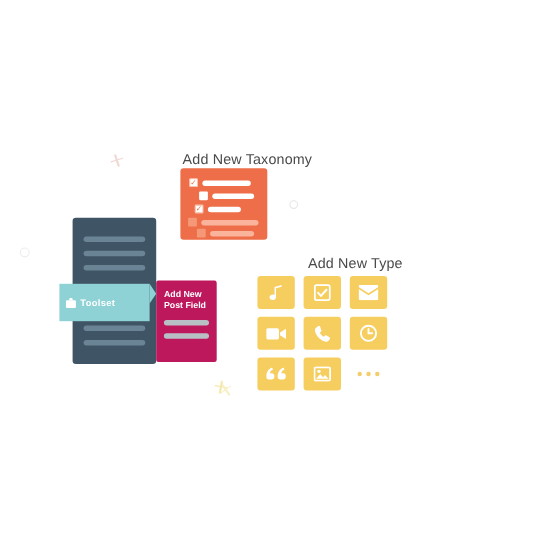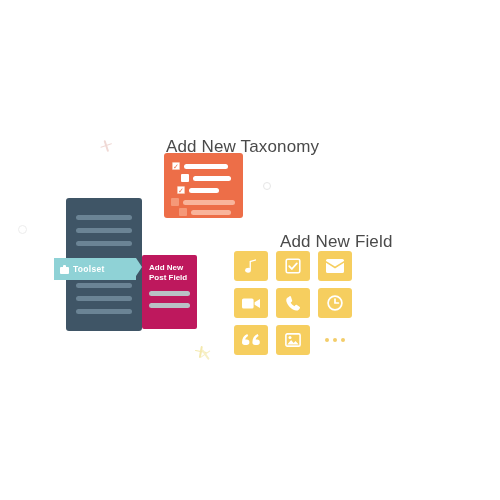--- a/index.html
+++ b/index.html
@@ -9,42 +9,42 @@
     font-family:"Liberation Sans", sans-serif;
     overflow:hidden;
     position:relative;
   }
   #stage{position:absolute;inset:0;}
 
   
   .label{
     position:absolute;
     color:#4a4a4a;
-    font-size:17px;
+    font-size:13px;
     letter-spacing:.15px;
     white-space:nowrap;
   }
   #lbl-taxonomy{left:166px;top:137px;}
   #lbl-field{left:280px;top:232px;}
 
   
   #sidebar{
     position:absolute;left:66px;top:198px;width:76px;height:133px;
     background:#3f5566;border-radius:3px;
   }
   .side-bar-row{
     position:absolute;left:10px;width:56px;height:5px;
     background:#6b8495;border-radius:2.5px;
   }
   #sb1{top:17px;} #sb2{top:30px;} #sb3{top:43px;}
   #sb4{top:85px;} #sb5{top:98px;} #sb6{top:111px;}
 
   
   #toolset-row{
-    position:absolute;left:54px;top:258px;width:82px;height:22px;
+    position:absolute;left:54px;top:258px;width:82px;height:34px;
     background:#8fd2d6;
     display:flex;align-items:center;
     padding-left:6px;box-sizing:border-box;
   }
   #toolset-row .arrow{
     position:absolute;left:82px;top:0;width:0;height:0;
     border-top:9px solid transparent;border-bottom:9px solid transparent;
     border-left:6px solid #8fd2d6;
   }
   #toolset-icon{width:9px;height:9px;position:relative;flex:0 0 auto;margin-right:4px;}
@@ -149,21 +149,21 @@
   <div class="spark deco" id="deco-spark-bottom">
     <span class="h"></span>
       <span class="v"></span>
   </div>
   <div class="spark deco" id="deco-spark-bottom2">
     <span class="h"></span>
       <span class="v"></span>
   </div>
 
   <div class="label" id="lbl-taxonomy">Add New Taxonomy</div>
-  <div class="label" id="lbl-field">Add New Field</div>
+  <div class="label" id="lbl-field">Add New Type</div>
 
   <div id="sidebar">
     <div class="side-bar-row" id="sb1"></div>
     <div class="side-bar-row" id="sb2"></div>
     <div class="side-bar-row" id="sb3"></div>
     <div class="side-bar-row" id="sb4"></div>
     <div class="side-bar-row" id="sb5"></div>
     <div class="side-bar-row" id="sb6"></div>
   </div>
 

